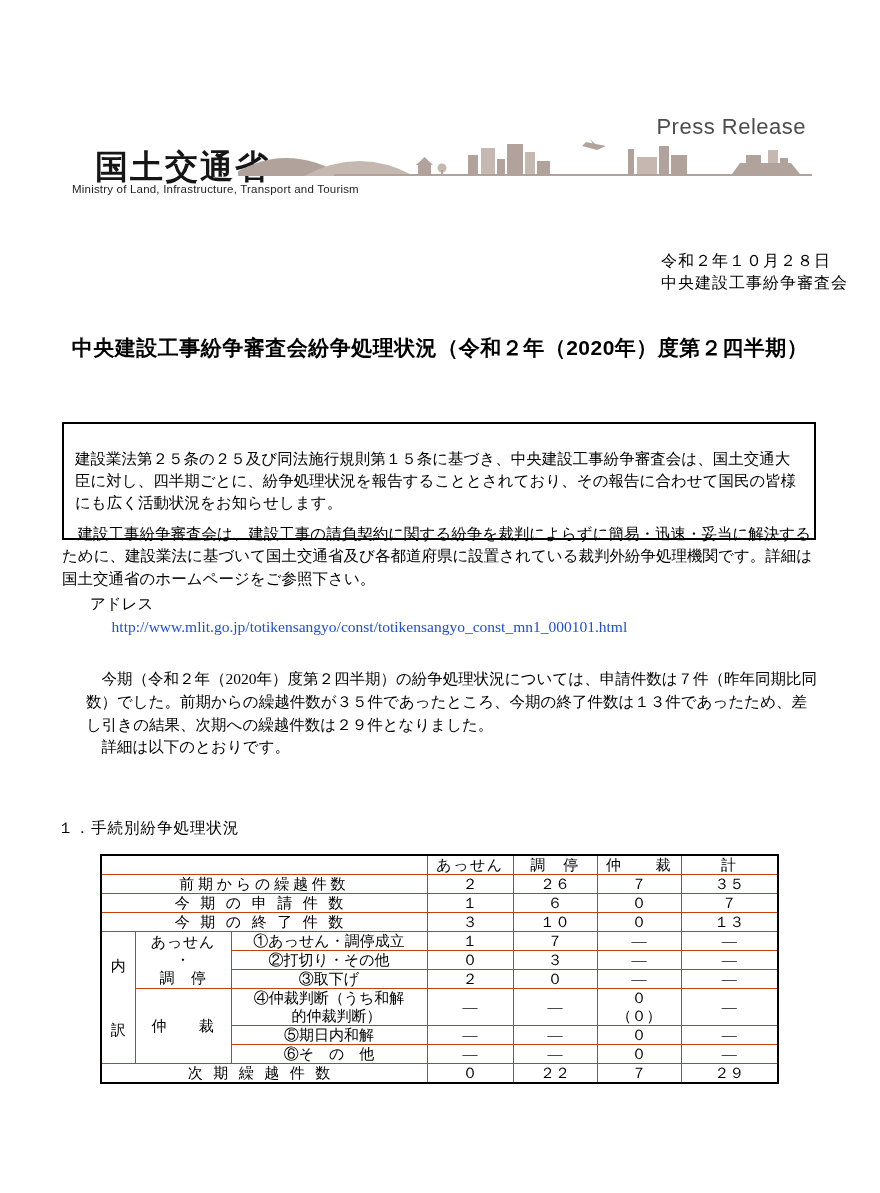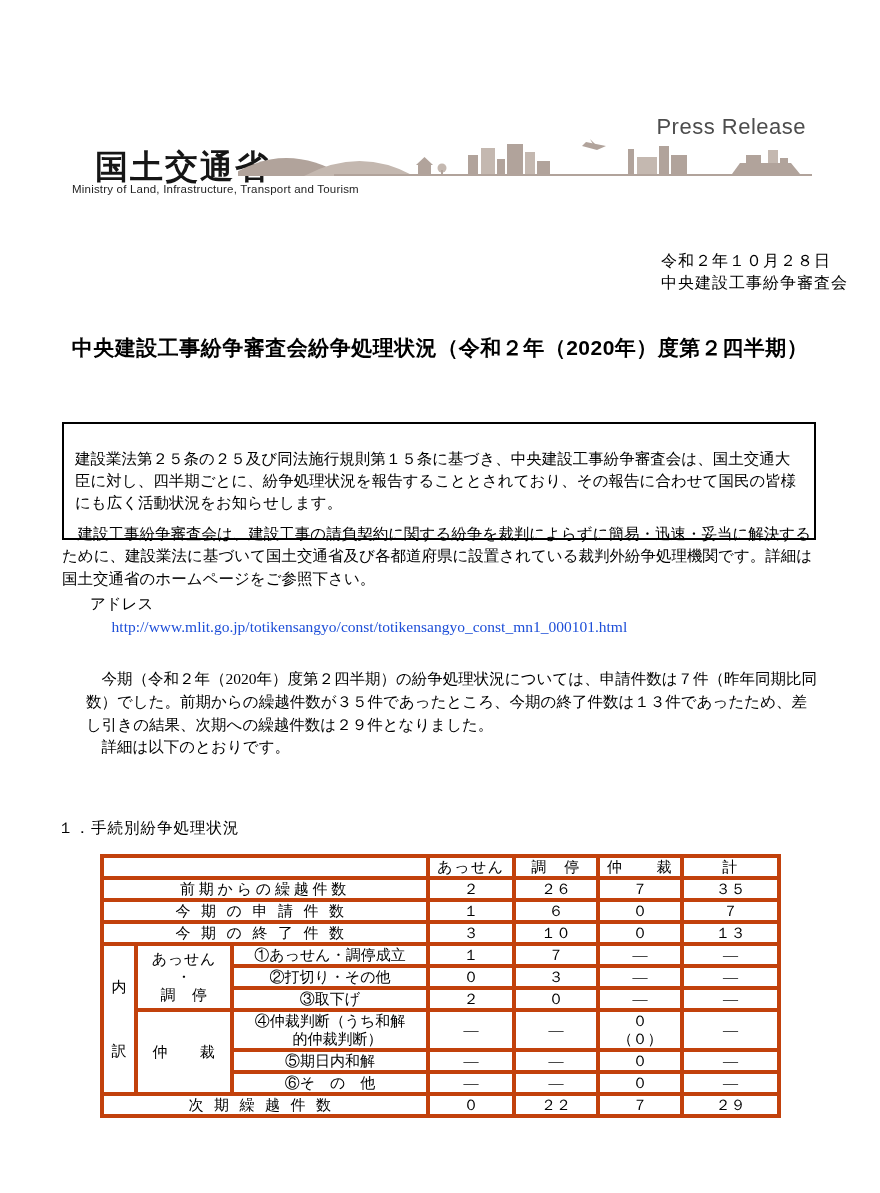--- a/index.html
+++ b/index.html
@@ -60,21 +60,21 @@
   
   table.disputes {
     position:absolute; left:100px; top:854px;
     border-collapse:collapse;
     border:2px solid #000;
     font-size:15px;
     table-layout:fixed;
     width:677px;
   }
   table.disputes td, table.disputes th {
-    border:4px solid #c2410c;
+    border:1px solid #c2410c;
     vertical-align:middle;
     text-align:center;
     height:19px;
     padding:0 3px;
     font-weight:normal;
     line-height:1.2;
   }
   .ls-a { letter-spacing:.25em; }
   .ls-b { letter-spacing:.7em; }
   .ls-h { letter-spacing:.1em; }

